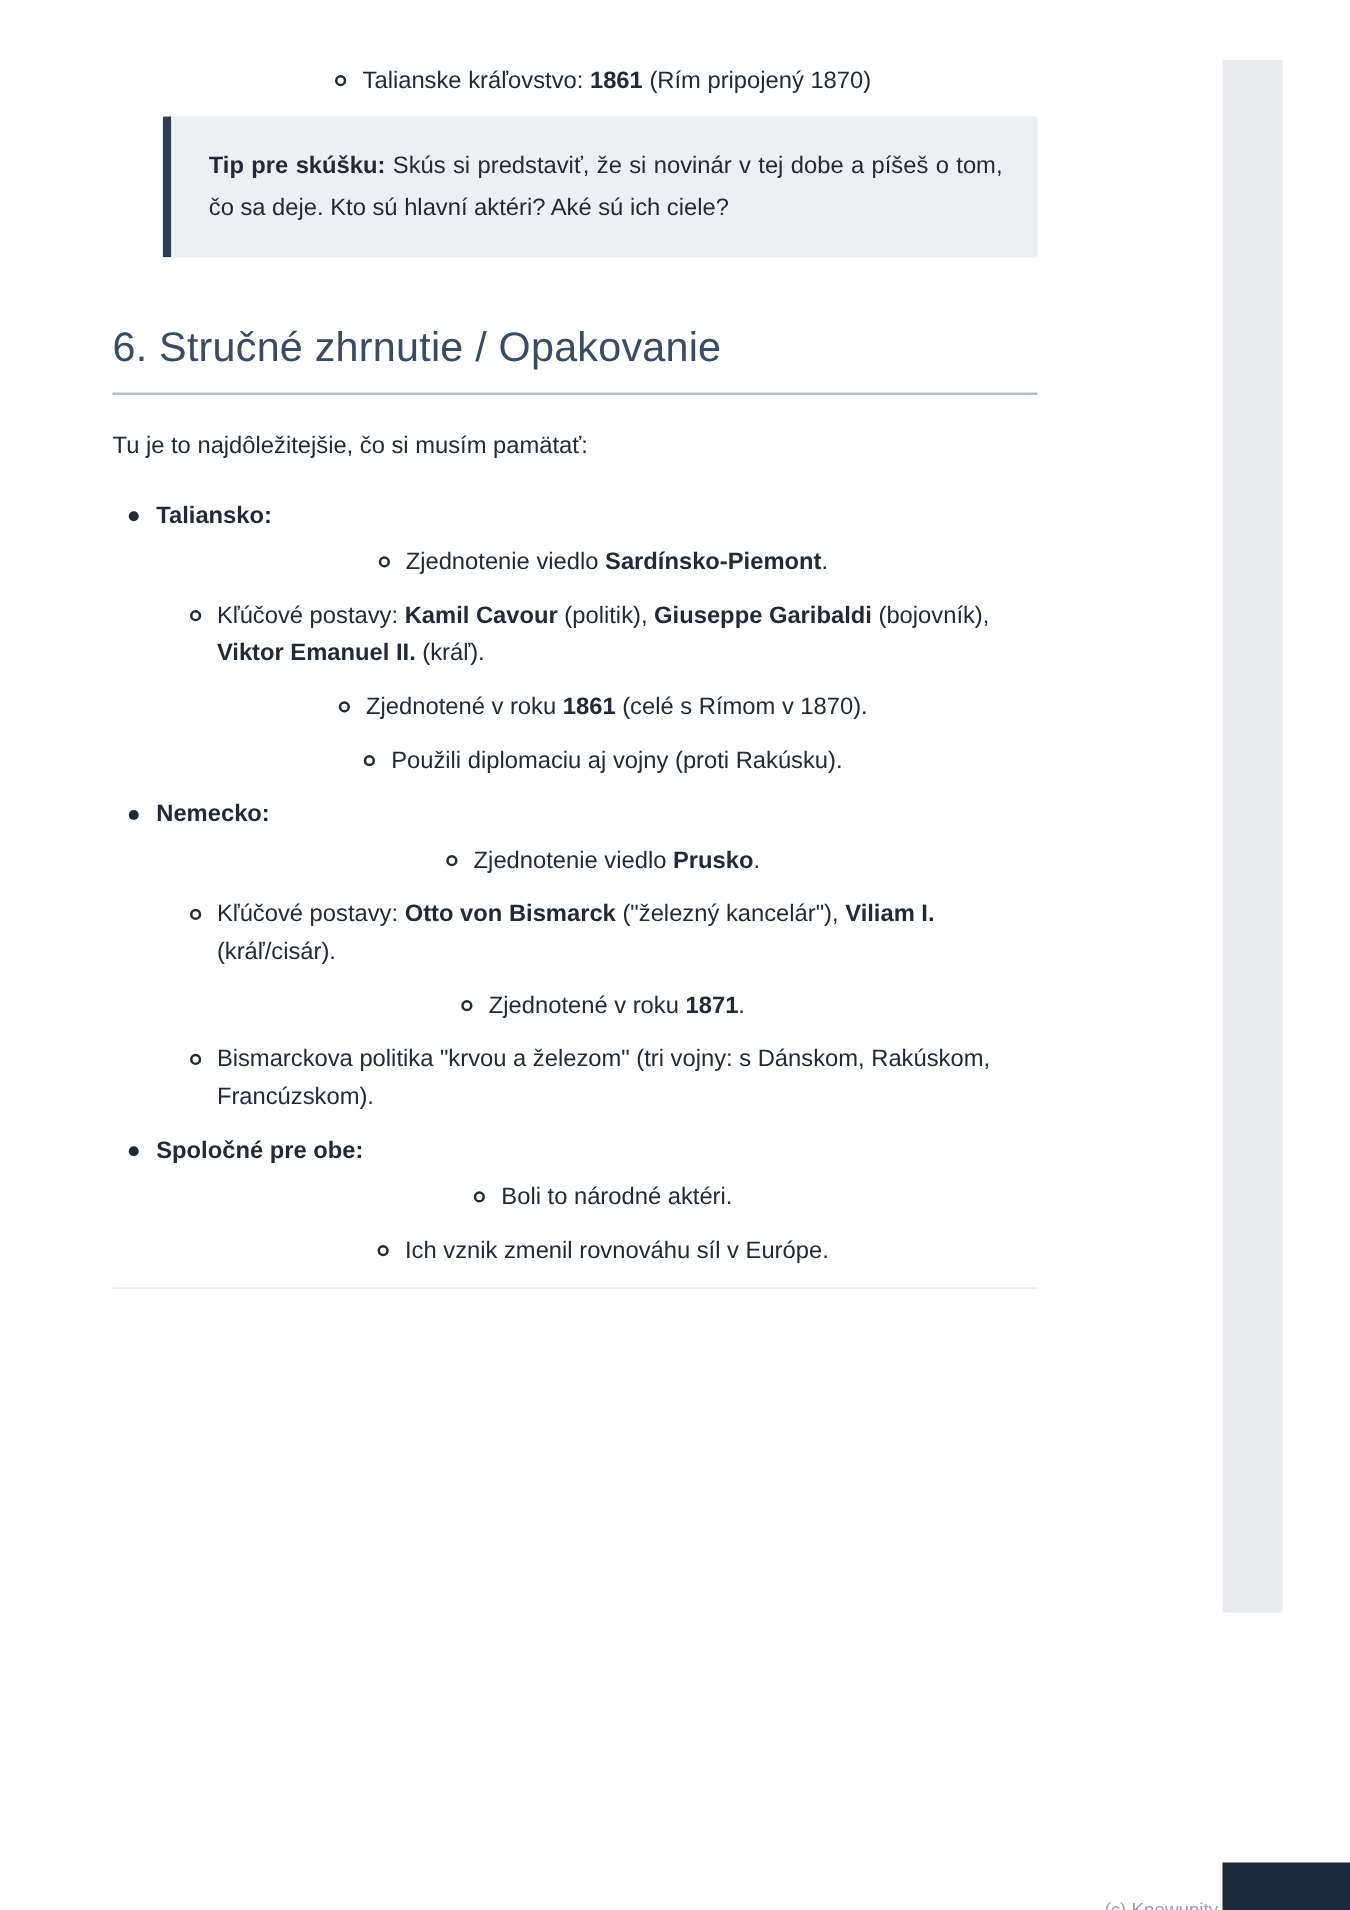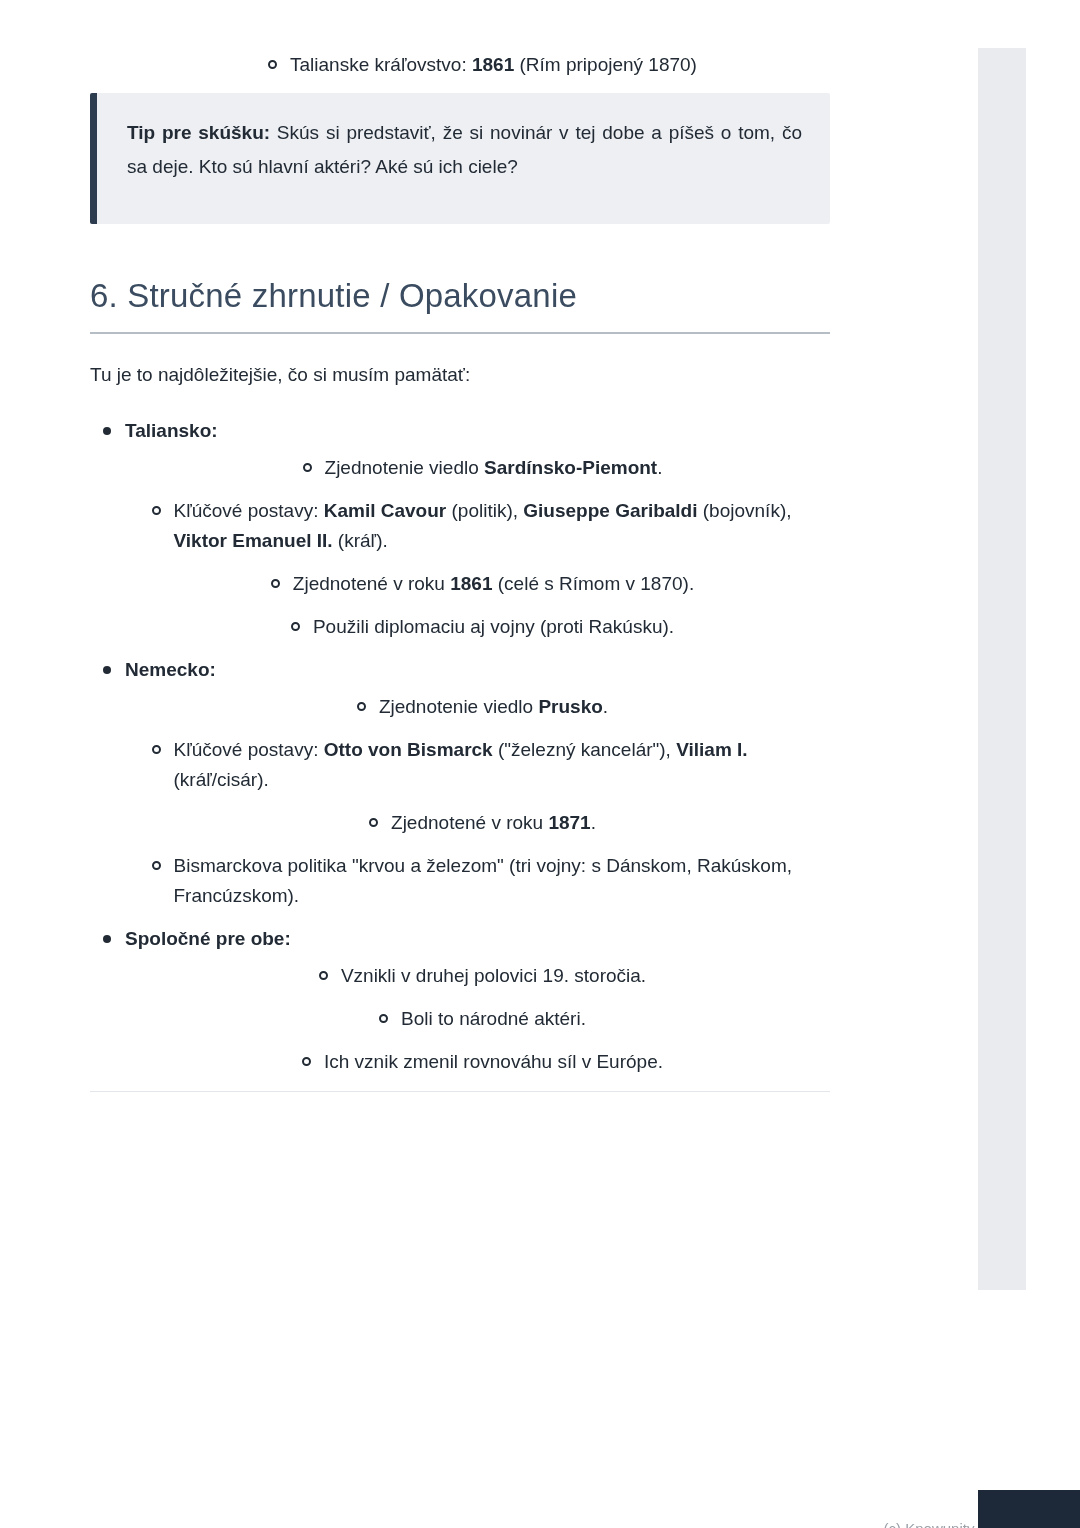--- a/index.html
+++ b/index.html
@@ -29,21 +29,22 @@
 
   
   .intro-list { margin-top: 2px; }
 
   
   .tip-box {
     margin-top: 13px;
     background: var(--tip-bg, #edeff2);
     border-left: 7px solid var(--tip-border, #2d3c4e);
     border-radius: 2px;
-    padding: 23px 28px 40px 30px;
+    padding: 23px 28px 22px 30px;
+    margin-left: 40px;
   }
   .tip-text {
     font-size: 19px; line-height: 34px; text-align: justify;
   }
 
   
   .section-title {
     margin-top: 52px;
     font-size: 33px; line-height: 40px; font-weight: 400;
     color: var(--heading, #3b4c60);
@@ -163,24 +164,20 @@
           </ul>
         </li>
         <li class="group">
           <div class="group-head">
             <span class="disc"></span>
             <span class="label">Spoločné pre obe:</span>
           </div>
           <ul class="sub-list">
             <li class="sub-item">
               <span class="ring"></span>
-              <div class="item-text"><span>Vznikli v druhej polovici 19. storočia.</span></div>
-            </li>
-            <li class="sub-item">
-              <span class="ring"></span>
               <div class="item-text"><span>Boli to národné aktéri.</span></div>
             </li>
             <li class="sub-item">
               <span class="ring"></span>
               <div class="item-text"><span>Ich vznik zmenil rovnováhu síl v Európe.</span></div>
             </li>
           </ul>
         </li>
       </ul>
 

